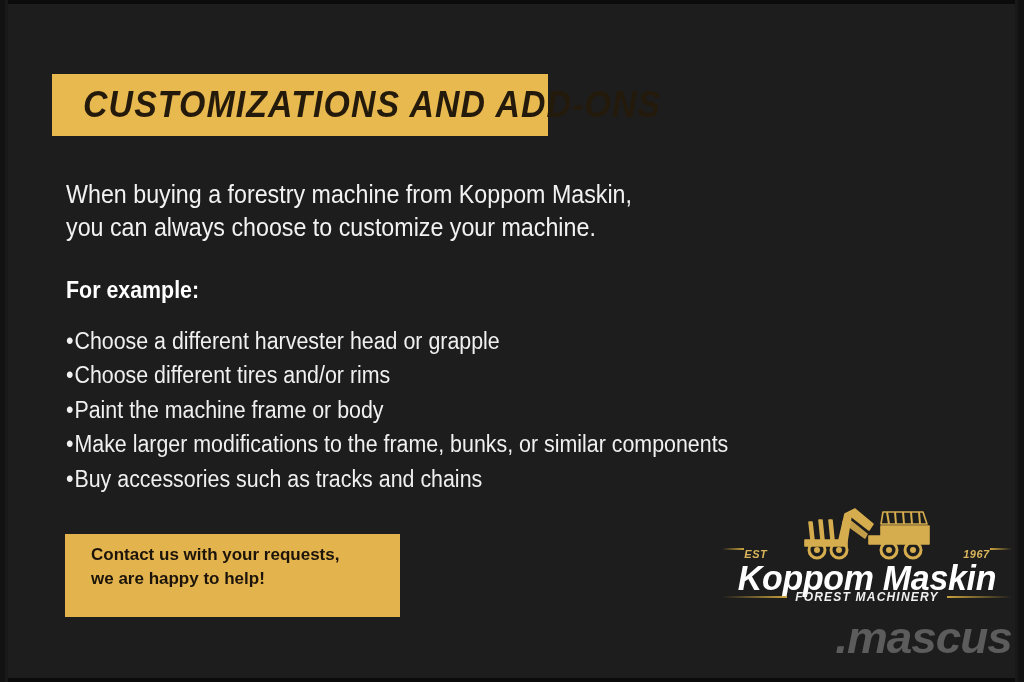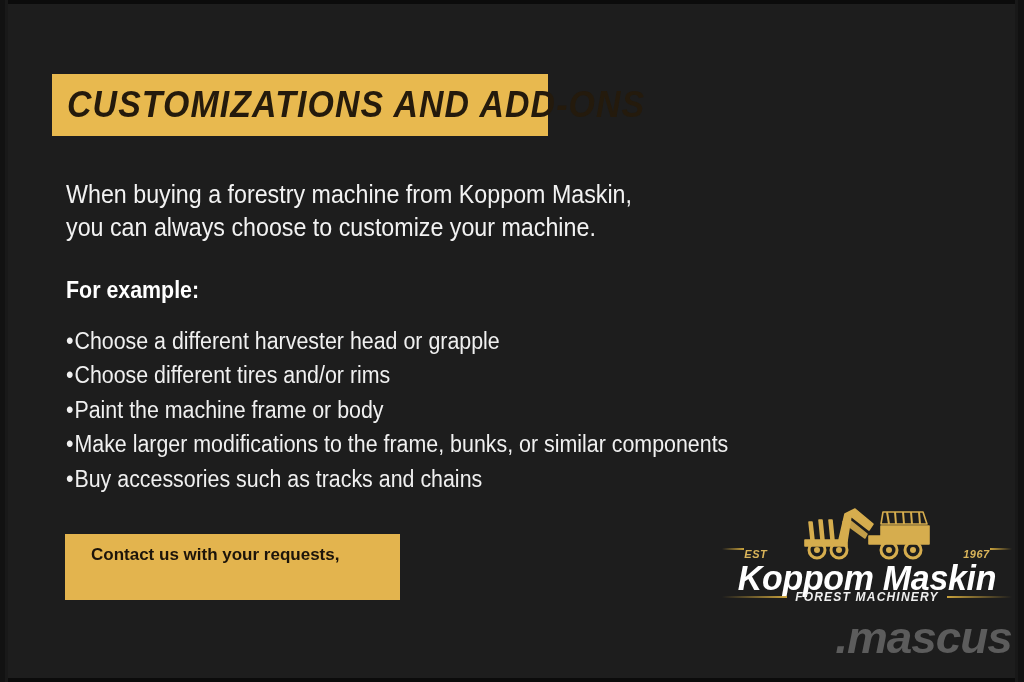--- a/index.html
+++ b/index.html
@@ -35,21 +35,21 @@
   #title-banner {
     position: absolute;
     left: 52px;
     top: 74px;
     width: 496px;
     height: 62px;
     background: #e8b94f;
     display: flex;
     align-items: center;
     box-sizing: border-box;
-    padding-left: 15px;
+    padding-left: 31px;
   }
   #title-text {
     font-family: "Liberation Sans", sans-serif;
     font-weight: bold;
     font-style: italic;
     font-size: 36px;
     letter-spacing: 1.2px;
     color: #241a0c;
     transform: scaleX(0.94);
     transform-origin: left center;
@@ -107,21 +107,21 @@
     margin-right: 1px;
     line-height: 34.4px;
   }
 
   
   #contact-box {
     position: absolute;
     left: 65px;
     top: 534px;
     width: 335px;
-    height: 66px;
+    height: 83px;
     background: #e3b44e;
     box-sizing: border-box;
     padding: 9px 0 0 26px;
   }
   #contact-box .cline {
     display: block;
     color: #1c140a;
     font-size: 17px;
     font-weight: bold;
     line-height: 24px;
@@ -275,20 +275,21 @@
       <span>Make larger modifications to the frame, bunks, or similar components</span>
     </li>
     <li>
       <span class="dot">•</span>
       <span>Buy accessories such as tracks and chains</span>
     </li>
   </ul>
 
   <div id="contact-box">
     <span class="cline">Contact us with your requests,</span>
+    <span class="cline">we are happy to help!</span>
   </div>
 
   <div id="logo">
 
     <svg id="logo-machine" viewBox="0 0 180 62">
       <g fill="#d6ad4e" stroke="#d6ad4e" stroke-width="1.6" stroke-linejoin="round">
 
         <path d="M62 40 L68 14 L78 9 L96 24 L92 30 L74 16 L70 41 Z"></path>
 
         <path d="M70 18 L90 34 L88 38 L66 22 Z" opacity="0.9"></path>

